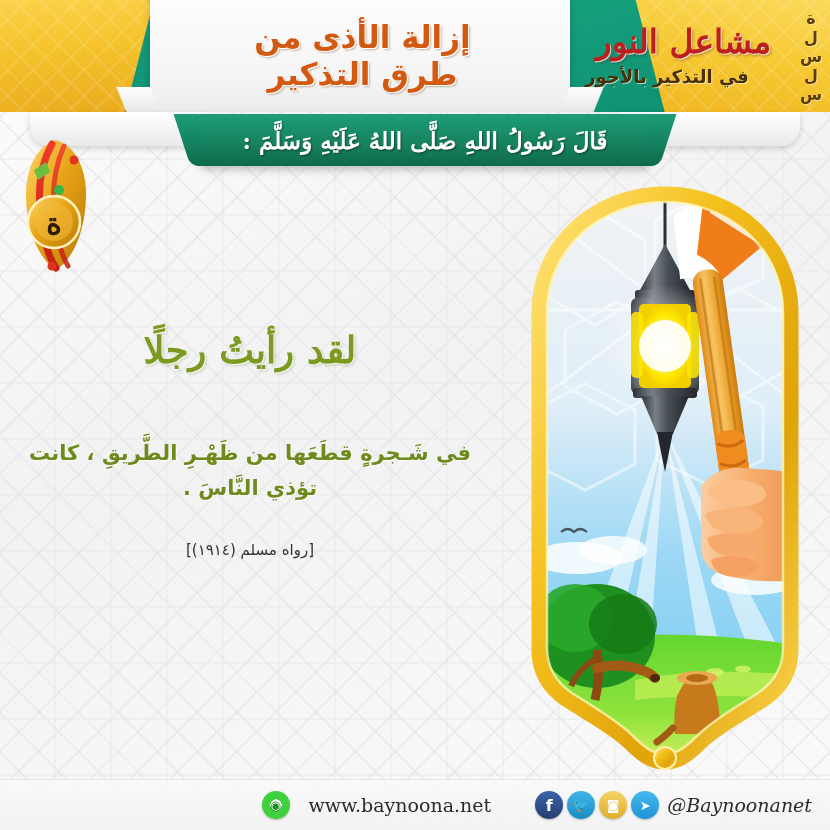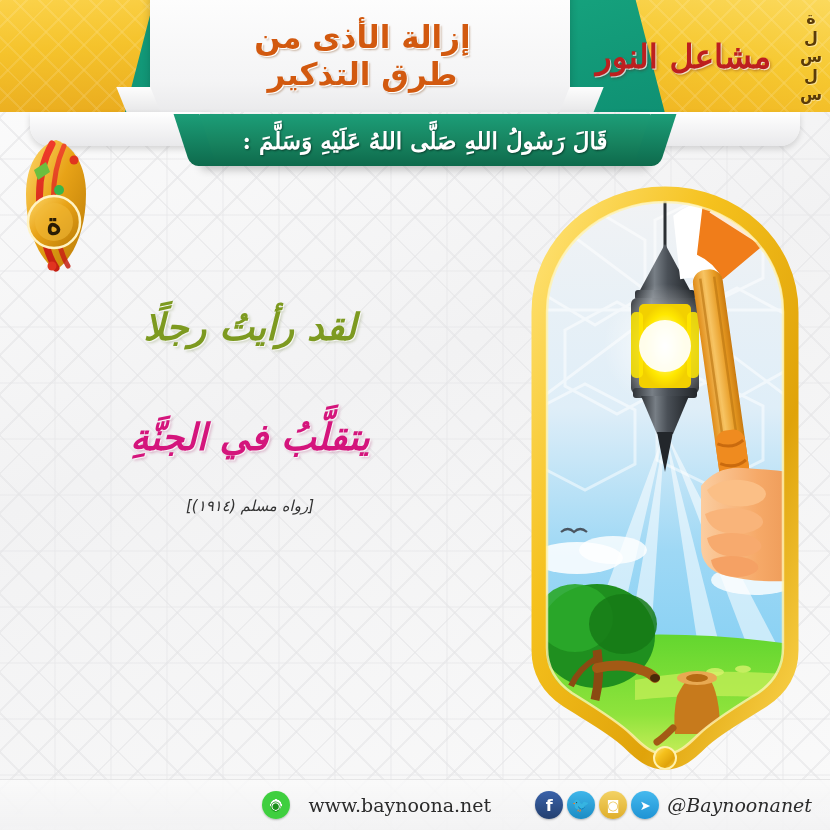--- a/index.html
+++ b/index.html
@@ -117,23 +117,23 @@
     position:absolute;top:112px;height:34px;width:180px;z-index:3;
     background:linear-gradient(180deg,#ffffff,#e9e9eb);
     box-shadow:0 3px 6px rgba(0,0,0,.15);
   }
   .banner-wing.left{left:30px;border-radius:0 0 0 20px;}
   .banner-wing.right{right:30px;border-radius:0 0 20px 0;}
   
   #medallion{position:absolute;left:12px;top:136px;width:86px;height:140px;z-index:8;}
   
   #hadith-body{
-    position:absolute;left:10px;top:285px;width:480px;height:420px;z-index:5;
+    position:absolute;left:10px;top:308px;width:480px;height:420px;z-index:5;
     display:flex;flex-direction:column;align-items:center;
-    text-align:center;direction:rtl;font-style:italic;
+    text-align:center;direction:rtl;
   }
   #line1{
     font-size:37px;font-weight:bold;color:#7d9a20;line-height:1.3;
     font-family:"DejaVu Serif","Liberation Serif",serif;
     text-shadow:1px 1px 1px rgba(255,255,255,.9),2px 2px 3px rgba(90,110,30,.28);
     margin-top:18px;
   }
   #line2{
     font-size:37px;font-weight:bold;color:#d4157c;line-height:1.3;
     font-family:"DejaVu Serif","Liberation Serif",serif;
@@ -182,20 +182,21 @@
     <div class="hdr-white"></div>
 
 
     <div id="title-block">
       <div class="tline">إزالة الأذى من</div>
       <div class="tline">طرق التذكير</div>
     </div>
 
     <div id="brand">
       <div id="brand-name">مشاعل النور</div>
+      <div id="brand-sub">في التذكير بالأجور</div>
     </div>
     <div id="brand-vertical">سلسلة</div>
   </div>
 
   <div class="banner-wing left"></div>
   <div class="banner-wing right"></div>
   <div id="hadith-banner">
     <span id="hadith-banner-text">قَالَ رَسُولُ اللهِ صَلَّى اللهُ عَلَيْهِ وَسَلَّمَ :</span>
   </div>
 
@@ -220,21 +221,21 @@
       <text x="42" y="98" text-anchor="middle" font-size="30" font-weight="bold" fill="#2a1c05" font-family="DejaVu Serif, serif">ة</text>
       <circle cx="47" cy="54" r="5" fill="#39b54a"></circle>
       <path d="M22 34 l12 -8 l4 10 l-12 8 Z" fill="#6bbf3f"></path>
       <circle cx="62" cy="24" r="4.5" fill="#e0341f"></circle>
       <circle cx="40" cy="130" r="4.5" fill="#e0341f"></circle>
     </svg>
   </div>
 
   <div id="hadith-body">
     <div id="line1">لقد رأيتُ رجلًا</div>
-    <div id="line2">يتقلَّبُ في الجنَّةِ</div>
+    <div id="line3">في شَـجرةٍ قطَعَها من ظَهْـرِ الطَّريقِ ، كانت تؤذي النَّاسَ .</div>
     <div id="source">[رواه مسلم (١٩١٤)]</div>
   </div>
 
   <div id="illustration">
     <svg width="320" height="600" viewBox="0 0 320 600">
       <defs>
         <clipPath id="arch">
           <path d="M160 14 C228 14 286 64 286 132 L286 470
                    C286 492 276 508 258 520 C236 534 210 548 196 562
                    C184 574 174 582 160 582 C146 582 136 574 124 562

